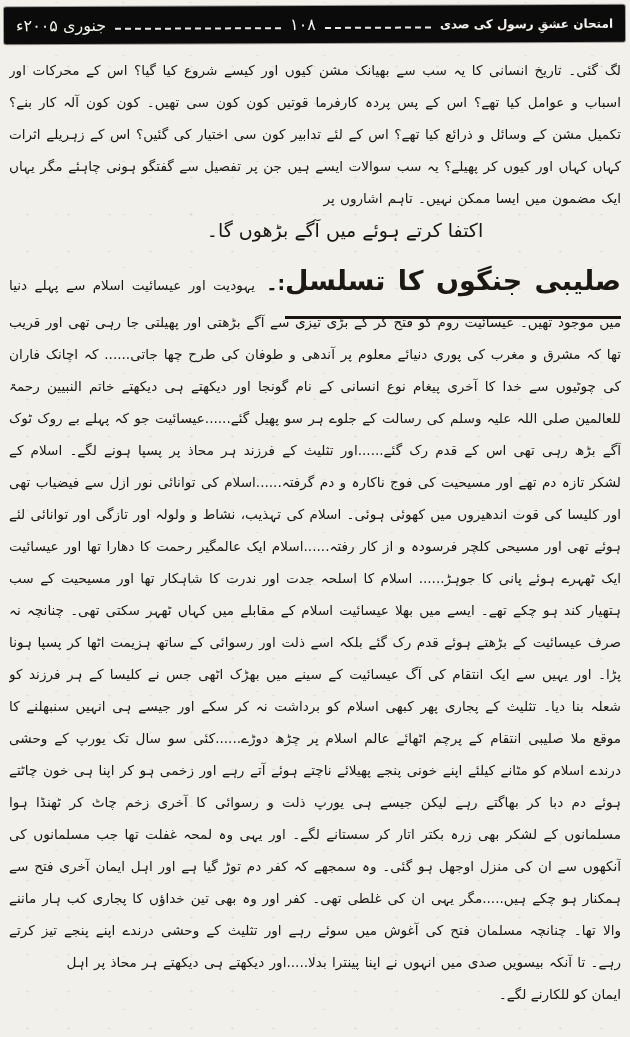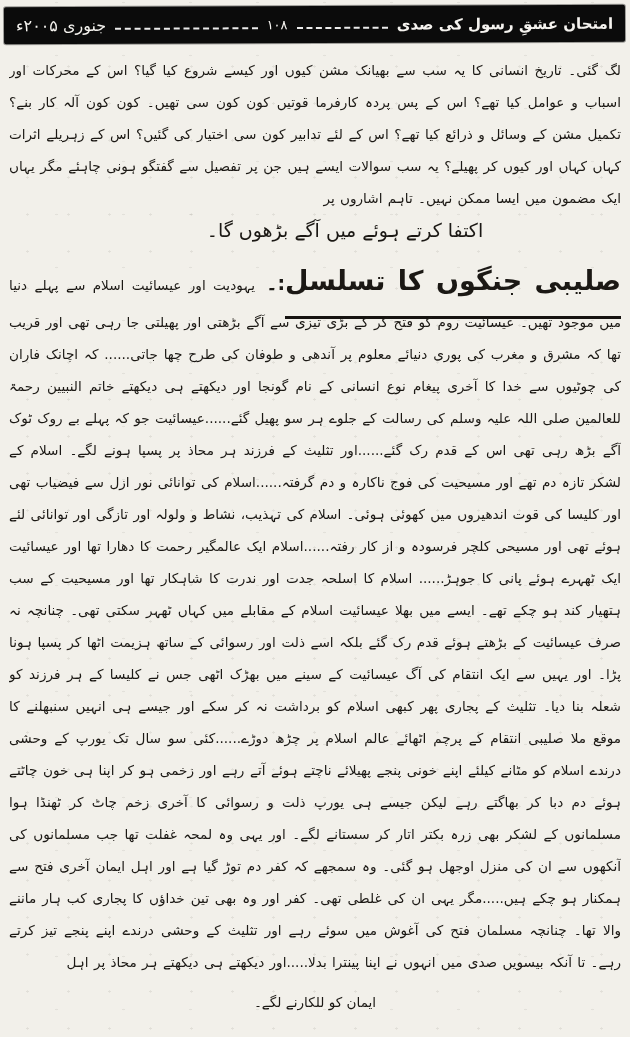--- a/index.html
+++ b/index.html
@@ -22,22 +22,22 @@
   
   .topbar{
     position:absolute;top:6px;right:5px;left:4px;height:37px;
     background:#0b0b0b;color:#f5f3ef;
     display:flex;align-items:center;gap:9px;
     padding:0 12px;box-sizing:border-box;
     border-radius:2px;
     transform:rotate(-0.25deg);
     box-shadow:0 0 0 1px rgba(0,0,0,.35);
   }
-  .t-title{font-size:15px;font-weight:bold;white-space:nowrap;letter-spacing:.5px;}
-  .t-num{font-size:13px;white-space:nowrap;text-align:right;}
+  .t-title{font-size:12px;font-weight:bold;white-space:nowrap;letter-spacing:.5px;}
+  .t-num{font-size:16px;white-space:nowrap;text-align:right;}
   .t-date{font-size:16px;white-space:nowrap;}
   .dash{border-top:2px dashed #ececec;height:0;align-self:center;margin-top:6px;}
   .dash.d1{flex:0.8;}
   .dash.d2{flex:1.25;}
   
   .article{
     position:absolute;top:54px;right:9px;left:9px;bottom:6px;
     overflow:hidden;
   }
   .para{
@@ -46,22 +46,22 @@
     line-height:32px;
     word-spacing:1px;
   }
   .para span.ln{display:inline;}
   .line-center{
     text-align:center;
     font-size:19px;line-height:32px;
     padding-left:60px;
   }
   .line-left{
-    text-align:center;
-    font-size:13.6px;line-height:32px;margin-top:8px;
+    text-align:right;
+    font-size:13.6px;line-height:32px;
   }
   .sect{margin-top:10px;}
   .heading{
     font-size:27px;
     font-weight:bold;
     line-height:50px;
     border-bottom:3px solid #161310;
     padding-bottom:20px;
     letter-spacing:.5px;
   }

